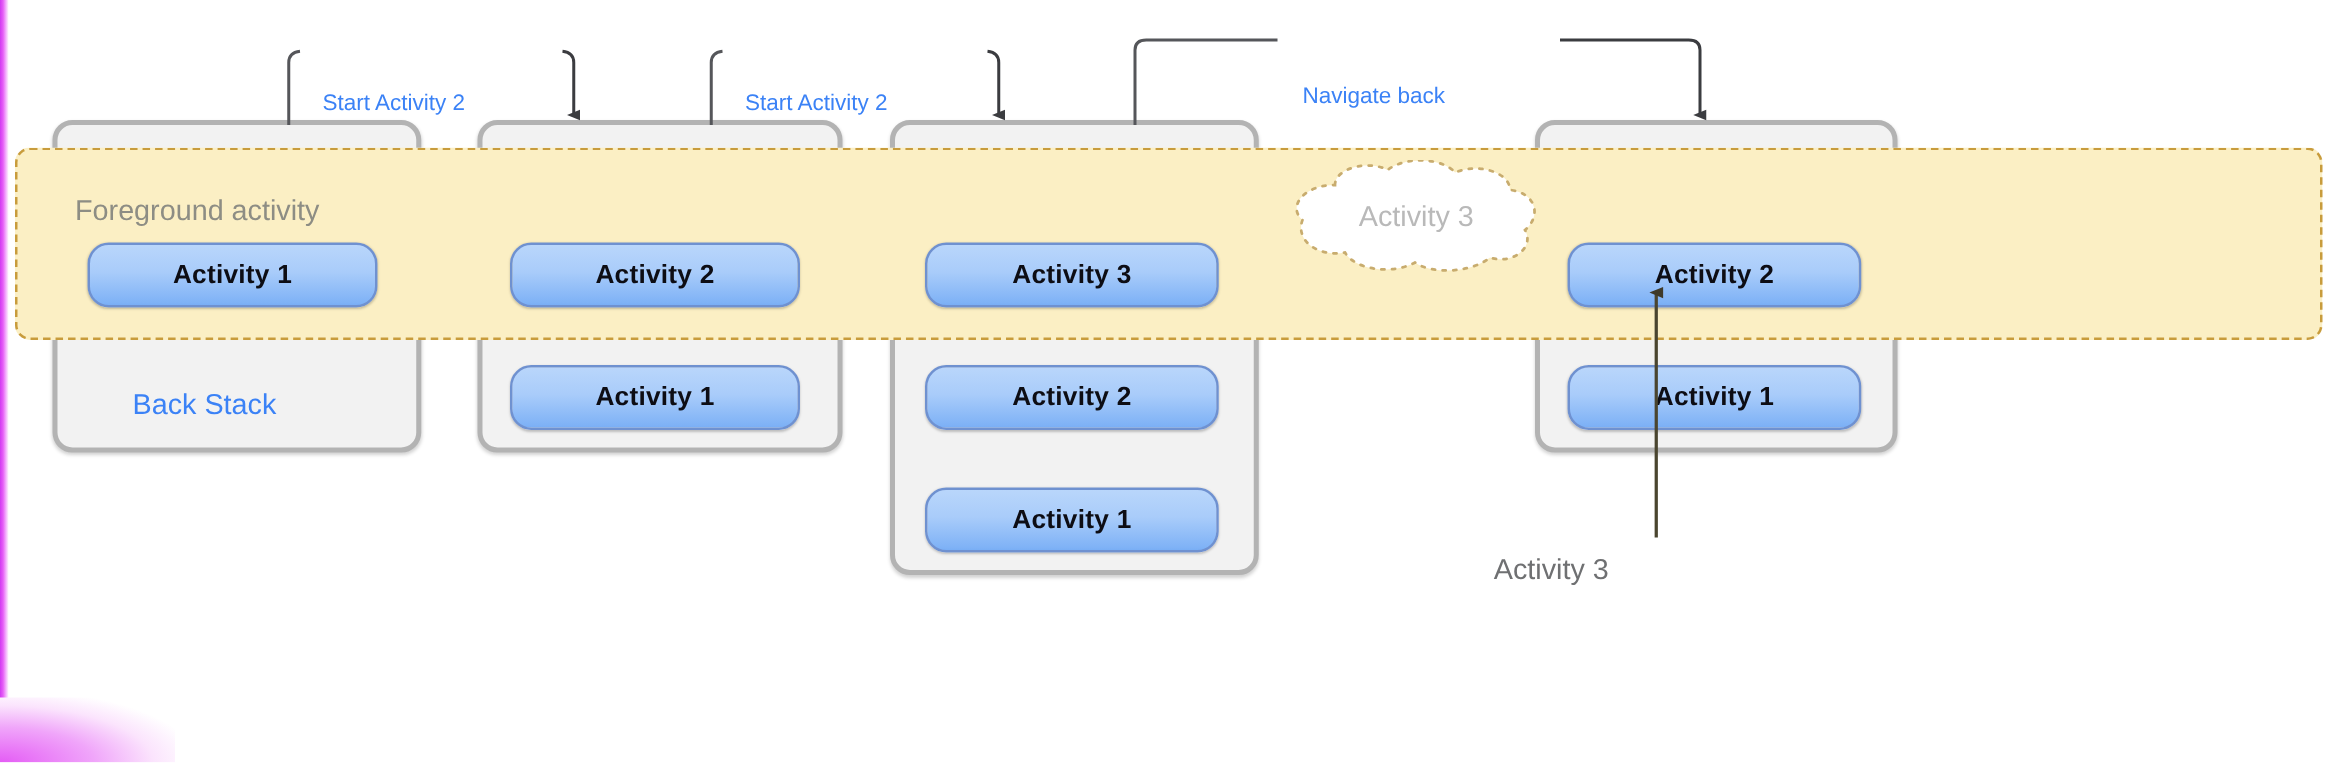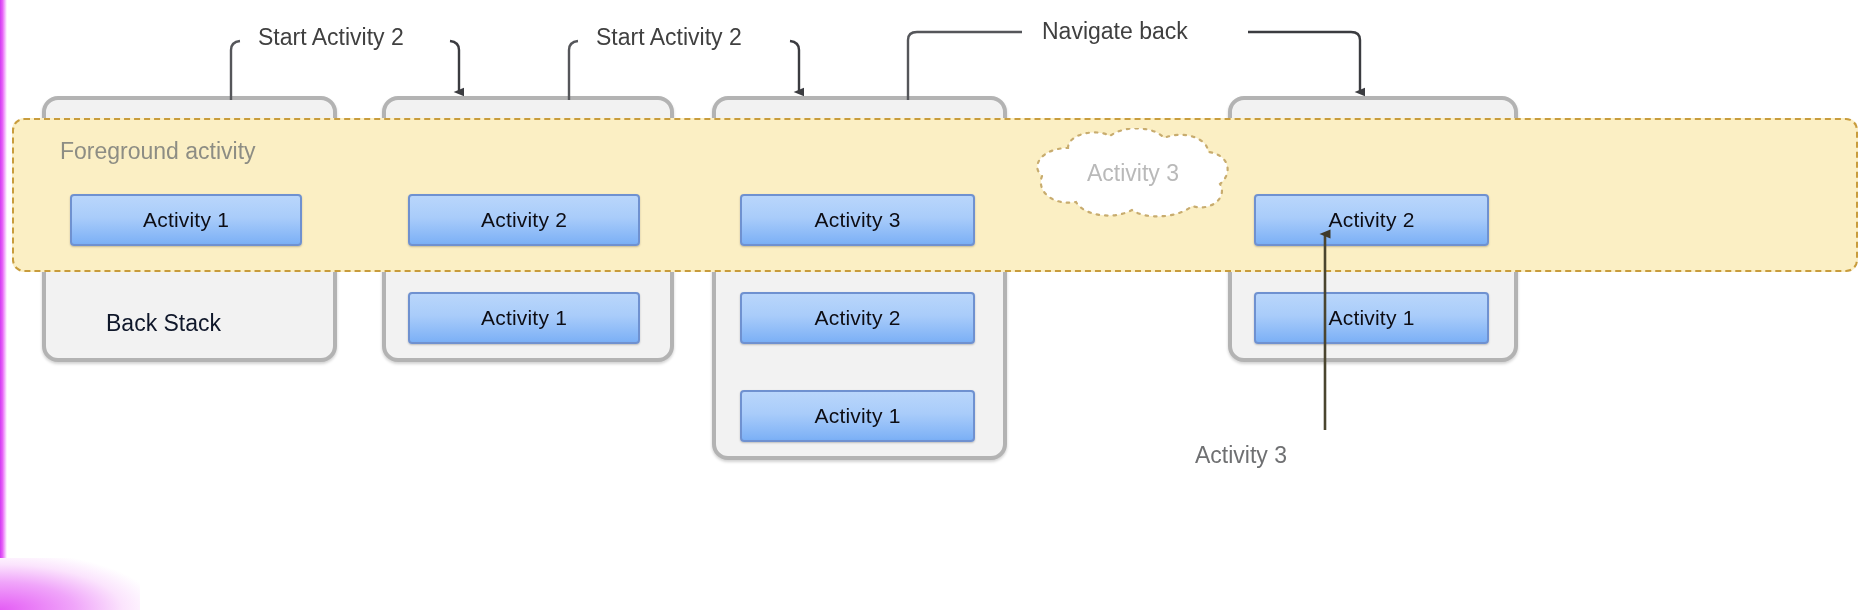--- a/index.html
+++ b/index.html
@@ -44,60 +44,61 @@
     box-sizing:border-box;
     z-index:1;
     box-shadow:0 2px 3px rgba(0,0,0,.18);
   }
 
   
   .act{
     position:absolute;
     height:52px;
     border:2px solid #6f91d0;
-    border-radius:4px;
+    border-radius:17px;
     background:linear-gradient(to bottom,#b9d6fb 0%,#a9ccfa 45%,#7fb2f6 96%,#79aef5 100%);
     box-shadow:0 1px 2px rgba(0,0,0,.22);
     display:flex;align-items:center;justify-content:center;
-    font-weight:normal;font-size:21px;color:#0d0d14;
+    font-weight:bold;font-size:21px;color:#0d0d14;
     letter-spacing:.2px;
     z-index:6;
     box-sizing:border-box;
   }
 
   
   .col-label{
     position:absolute;
     font-size:23px;color:#8d8d84;
     z-index:7;white-space:nowrap;
   }
-  .col-label.backstack{color:#0f172a;}
+  .col-label.backstack{color:#3b82f6;}
 
   
   .cloud{
     position:absolute;
     left:1028px;top:128px;width:210px;height:90px;
     z-index:8;
   }
   .cloud svg{display:block;}
   .cloud-text{
     position:absolute;left:0;top:0;width:210px;height:90px;
     display:flex;align-items:center;justify-content:center;
     font-size:23px;color:#b9b9b9;
     z-index:9;
   }
 
   
   .conn-layer{position:absolute;left:0;top:0;width:1868px;height:610px;z-index:10;pointer-events:none;}
 
   .conn-label{
     position:absolute;
-    font-size:23px;color:#404040;
+    font-size:18px;color:#3b82f6;
     white-space:nowrap;
     z-index:11;
+    margin-top:48px;
   }
 
   .destroyed-label{
     position:absolute;
     left:1195px;top:440px;
     width:200px;
     font-size:23px;color:#6f7072;
     line-height:31px;
     z-index:11;
   }
@@ -110,21 +111,21 @@
   <div class="edge-left"></div>
   <div class="edge-bottom"></div>
 
   <div class="stack" style="left:42px;top:96px;width:295px;height:266px;"></div>
   <div class="stack" style="left:382px;top:96px;width:292px;height:266px;"></div>
   <div class="stack" style="left:712px;top:96px;width:295px;height:364px;"></div>
   <div class="stack" style="left:1228px;top:96px;width:290px;height:266px;"></div>
 
   <div class="fg-band"></div>
 
-  <div class="col-label" style="left:60px;top:138px;">Foreground activity</div>
+  <div class="col-label" style="left:60px;top:155px;">Foreground activity</div>
   <div class="act" style="left:70px;top:194px;width:232px;">Activity 1</div>
   <div class="col-label backstack" style="left:106px;top:310px;">Back Stack</div>
 
   <div class="act" style="left:408px;top:194px;width:232px;">Activity 2</div>
   <div class="act" style="left:408px;top:292px;width:232px;">Activity 1</div>
 
   <div class="act" style="left:740px;top:194px;width:235px;">Activity 3</div>
   <div class="act" style="left:740px;top:292px;width:235px;">Activity 2</div>
   <div class="act" style="left:740px;top:390px;width:235px;">Activity 1</div>
 

